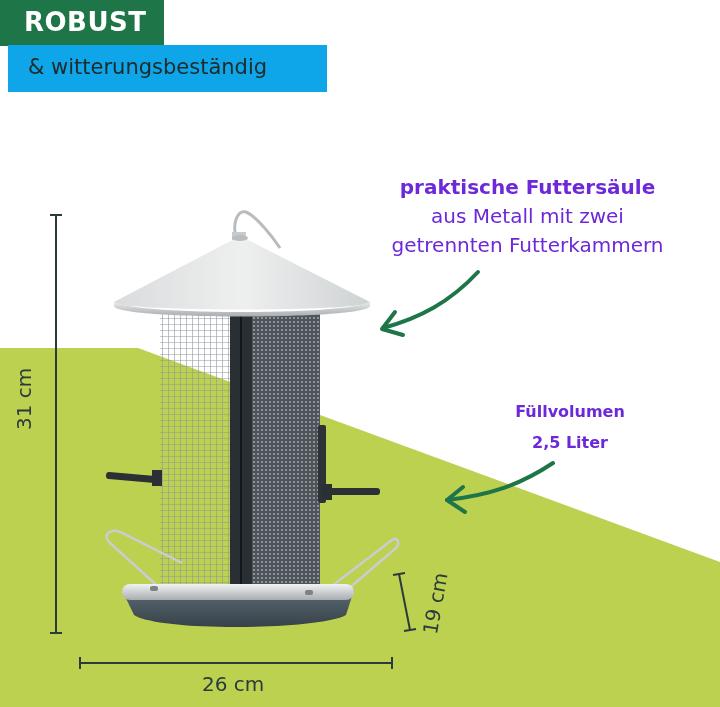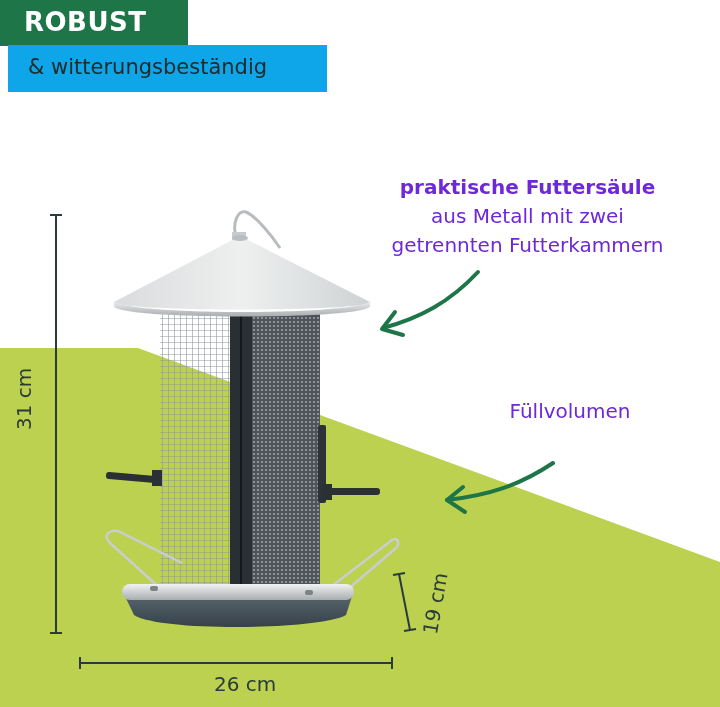--- a/index.html
+++ b/index.html
@@ -1,30 +1,30 @@
 <!DOCTYPE html>
 <html><head>
 <meta charset="utf-8">
 <style>
   html, body { margin:0; padding:0; }
   body { width:720px; height:707px; position:relative; overflow:hidden; background:#ffffff; font-family:"DejaVu Sans", "Liberation Sans", sans-serif; }
   .bg-svg { position:absolute; left:0; top:0; }
-  .badge-dark { position:absolute; left:0; top:0; width:188px; height:46px; background:#1e7548; }
+  .badge-dark { position:absolute; left:0; top:0; width:156px; height:46px; background:#1e7548;padding-left:8px; }
   .badge-dark span { position:absolute; left:24px; top:7px; color:#ffffff; font-weight:bold; font-size:26px; letter-spacing:0.5px; font-family:"DejaVu Sans", sans-serif; }
   .badge-light { position:absolute; left:8px; top:45px; width:319px; height:47px; background:#0ea5e9; }
   .badge-light span { position:absolute; left:20px; top:10px; color:#1f2a2a; font-size:21px; font-family:"DejaVu Sans", sans-serif; }
   .annot { position:absolute; text-align:center; color:#6d28d9; font-family:"DejaVu Sans", sans-serif; }
   .annot1 { left:355px; top:173px; width:345px; }
   .annot1 .bold { font-weight:bold; font-size:20px; line-height:29px; }
   .annot1 .reg { font-size:20px; line-height:29px; }
   .annot2 { left:470px; top:396px; width:200px; }
-  .annot2 .bold { font-weight:normal; font-size:20px; line-height:31px; }
+  .annot2 .bold { font-weight:bold; font-size:16px; line-height:31px; }
   .dim-label { position:absolute; color:#2b3b3b; font-size:20px; font-family:"DejaVu Sans", sans-serif; white-space:nowrap; }
   .dim-31 { left:12px; top:430px; transform:rotate(-90deg); transform-origin:left top; }
-  .dim-26 { left:202px; top:672px;margin-left:12px; }
+  .dim-26 { left:202px; top:672px; }
   .dim-19 { left:418px; top:632px; transform:rotate(-80deg); transform-origin:left top; }
 </style>
 </head>
 <body>
 
 <svg class="bg-svg" width="720" height="707" viewBox="0 0 720 707">
 
   <polygon points="0,348 138,348 720,562 720,707 0,707" fill="#bcd14f"></polygon>
 
   <g stroke="#2b3b3b" stroke-width="2">
@@ -122,17 +122,18 @@
 </div>
 
 <div class="annot annot1">
   <div class="bold">praktische Futtersäule</div>
   <div class="reg">aus Metall mit zwei</div>
   <div class="reg">getrennten Futterkammern</div>
 </div>
 
 <div class="annot annot2">
   <div class="bold">Füllvolumen</div>
+  <div class="bold">2,5 Liter</div>
 </div>
 
 <div class="dim-label dim-31">31 cm</div>
 <div class="dim-label dim-26">26 cm</div>
 <div class="dim-label dim-19">19 cm</div>
 
 </body></html>

